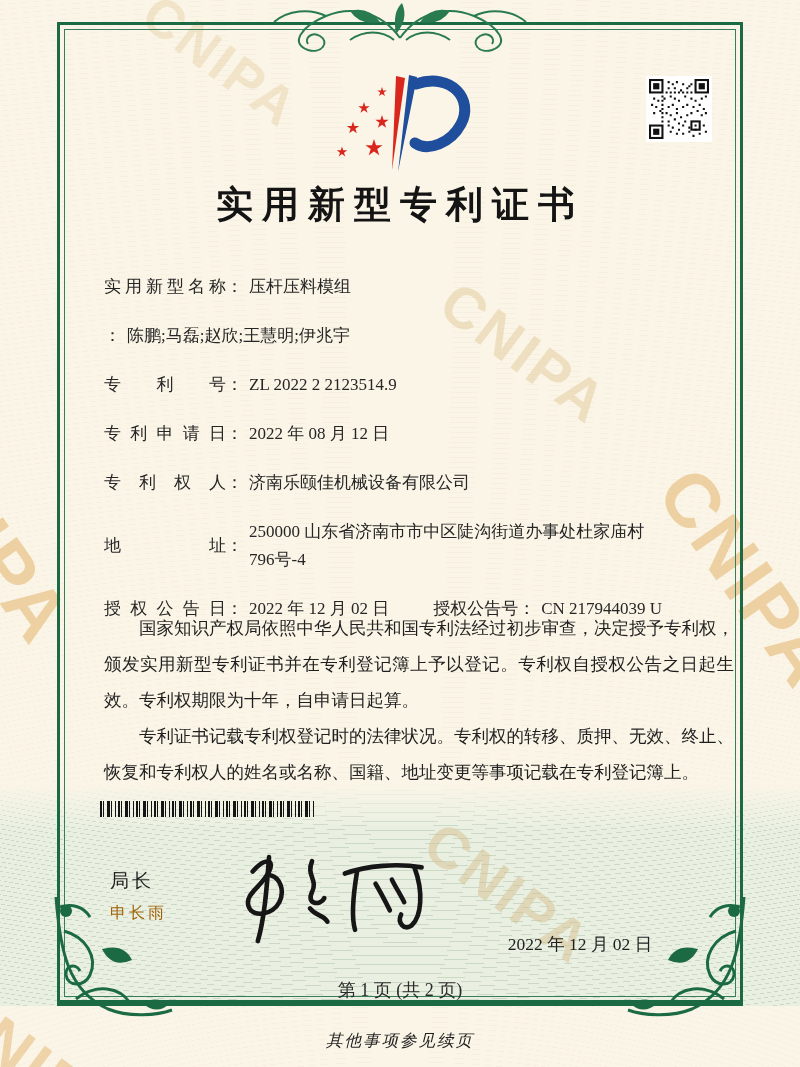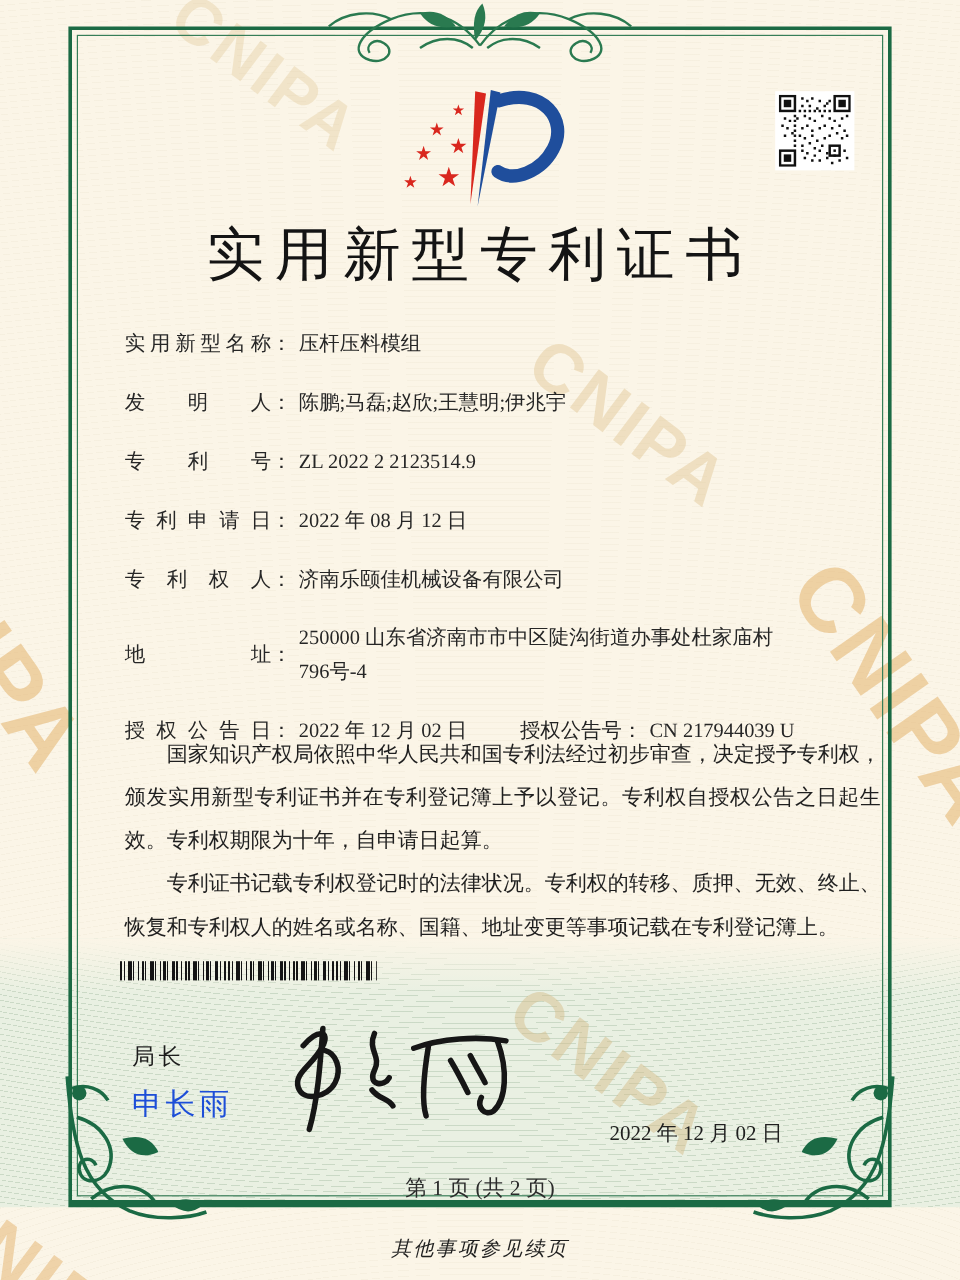--- a/index.html
+++ b/index.html
@@ -43,41 +43,41 @@
   .ornament{position:absolute;z-index:4;pointer-events:none;}
   .orn-top{left:50%;top:0;transform:translateX(-50%);}
   .orn-bl{left:46px;bottom:46px;}
   .orn-br{right:46px;bottom:46px;transform:scaleX(-1);}
   
   .content{position:absolute;inset:0;z-index:5;}
   .cert-no{position:absolute;left:104px;top:66px;font-size:16px;letter-spacing:2.5px;color:#2a2a2a;}
   .logo{position:absolute;left:324px;top:70px;}
   .qr{position:absolute;left:646px;top:76px;background:#fff;padding:3px;line-height:0;}
   .title{position:absolute;left:0;right:0;top:180px;text-align:center;
-    font-size:48px;font-weight:400;letter-spacing:9px;color:#141414;}
+    font-size:37px;font-weight:700;letter-spacing:9px;color:#141414;}
   .fields{position:absolute;left:104px;top:273px;width:560px;font-size:17px;}
   .frow{margin-bottom:21px;line-height:28px;display:flex;align-items:center;}
   .flabel{display:inline-block;width:122px;text-align:justify;text-align-last:justify;flex:0 0 122px;color:#262626;}
   .fcolon{flex:0 0 auto;color:#262626;}
   .fvalue{margin-left:6px;color:#262626;}
   .addr .fvalue{max-width:462px;}
   .pair2{margin-left:44px;display:flex;}
   .paras{position:absolute;left:104px;right:66px;top:610px;font-size:17.5px;line-height:36px;color:#1f1f1f;}
   .paras p{margin:0;text-indent:2em;text-align:justify;}
   .barcode{position:absolute;left:100px;top:801px;width:214px;height:16px;
     background:repeating-linear-gradient(90deg,
       #141414 0 2px, transparent 2px 3px,
       #141414 3px 4px, transparent 4px 7px,
       #141414 7px 10px, transparent 10px 11px,
       #141414 11px 12px, transparent 12px 15px,
       #141414 15px 16px, transparent 16px 18px);}
   .sig-title{position:absolute;left:110px;top:868px;font-size:19px;letter-spacing:3px;
     font-family:"Liberation Sans","DejaVu Sans",sans-serif;color:#1d1d1d;}
-  .sig-name{position:absolute;left:110px;top:903px;font-size:25px;letter-spacing:3px;
-    font-family:"Liberation Sans","DejaVu Sans",sans-serif;color:#1d4ed8;}
+  .sig-name{position:absolute;left:110px;top:903px;font-size:16px;letter-spacing:3px;
+    font-family:"Liberation Sans","DejaVu Sans",sans-serif;color:#a16207;}
   .sig-hand{position:absolute;left:224px;top:840px;}
   .sig-date{position:absolute;left:470px;top:932px;width:220px;text-align:center;font-size:17.5px;color:#1f1f1f;}
   .page-info{position:absolute;left:0;right:0;top:978px;text-align:center;font-size:18px;color:#2a2a2a;}
   .foot-note{position:absolute;left:0;right:0;top:1030px;text-align:center;font-size:16.5px;
     font-style:italic;color:#1f1f1f;letter-spacing:2px;}
 </style>
 </head>
 <body>
 
 <div class="paper">
@@ -186,21 +186,20 @@
 
     <div class="title">实用新型专利证书</div>
 
     <div class="fields">
       <div class="frow">
         <span class="flabel">实用新型名称</span>
           <span class="fcolon">：</span>
         <span class="fvalue">压杆压料模组</span>
       </div>
       <div class="frow">
-        <span class="flabel">发明人</span>
           <span class="fcolon">：</span>
         <span class="fvalue">陈鹏;马磊;赵欣;王慧明;伊兆宇</span>
       </div>
       <div class="frow">
         <span class="flabel">专利号</span>
           <span class="fcolon">：</span>
         <span class="fvalue">ZL 2022 2 2123514.9</span>
       </div>
       <div class="frow">
         <span class="flabel">专利申请日</span>

